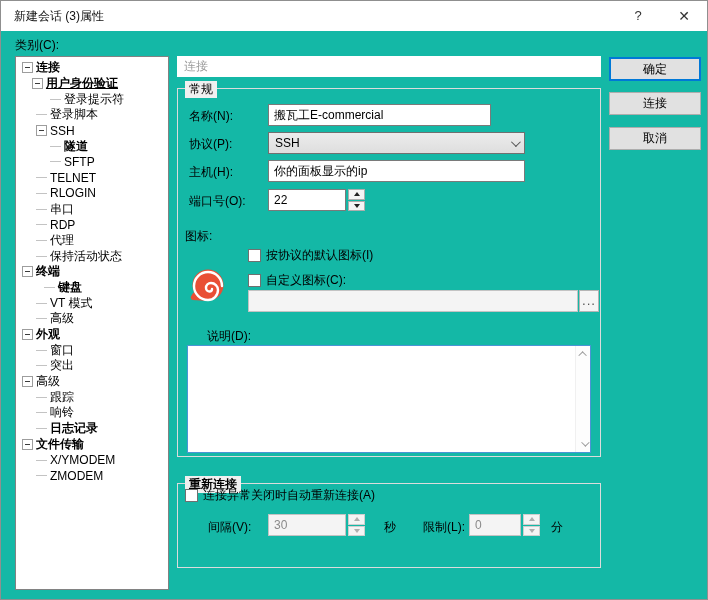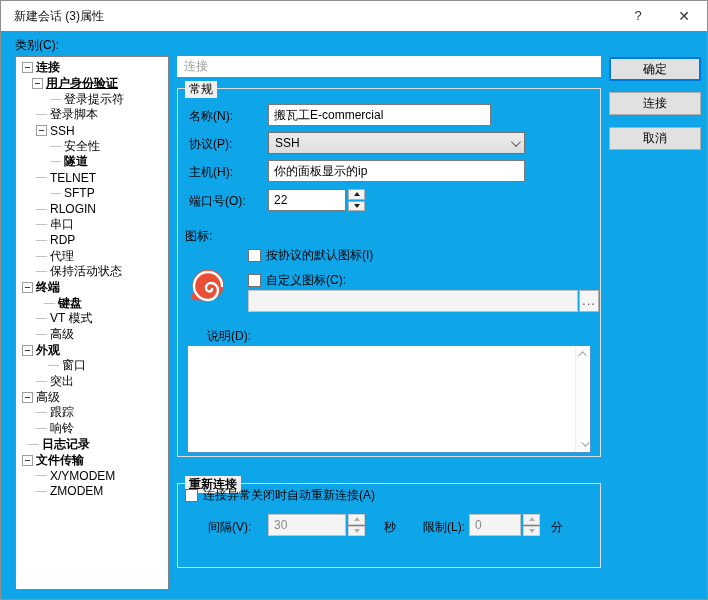--- a/index.html
+++ b/index.html
@@ -1,19 +1,19 @@
 <!DOCTYPE html>
 <html><head>
 <meta charset="utf-8">
 <style>
   * { margin:0; padding:0; box-sizing:border-box; }
   html,body { background:#cfcfcf; }
   body { font-family:"Liberation Sans","DejaVu Sans",sans-serif; font-size:12px; color:#000; }
 
-  .dialog { position:relative; width:708px; height:600px; background:#0ea5e9;
+  .dialog { position:relative; width:708px; height:600px; background:#14b8a6;
             border:1px solid #8f8f8f; overflow:hidden; }
 
   
   .titlebar { position:absolute; left:0; top:0; width:100%; height:30px; background:#ffffff; }
   .title-text { position:absolute; left:13px; top:0; line-height:30px; font-size:12px; color:#111; }
   .cap-btn { position:absolute; top:0; width:34px; height:30px; text-align:center; line-height:30px;
              color:#333; font-size:13px; cursor:pointer; }
   .cap-help { right:52px; }
   .cap-close { right:6px; font-size:14px; }
 
@@ -128,36 +128,32 @@
       <div class="tree-row" style="padding-left: 20px;">
         <span class="stub"></span>
         <span class="tree-label">登录脚本</span>
       </div>
       <div class="tree-row" style="padding-left: 20px;">
         <span class="expander">
           <span class="minus"></span>
         </span>
         <span class="tree-label">SSH</span>
       </div>
+      <div class="tree-row bold" style="padding-left: 34px;">
+        <span class="stub"></span>
+        <span class="tree-label">隧道</span>
+      </div>
       <div class="tree-row" style="padding-left: 34px;">
         <span class="stub"></span>
-        <span class="tree-label">安全性</span>
-      </div>
-      <div class="tree-row bold" style="padding-left: 34px;">
-        <span class="stub"></span>
-        <span class="tree-label">隧道</span>
+        <span class="tree-label">SFTP</span>
       </div>
       <div class="tree-row" style="padding-left: 20px;">
         <span class="stub"></span>
         <span class="tree-label">TELNET</span>
       </div>
-      <div class="tree-row" style="padding-left: 34px;">
-        <span class="stub"></span>
-        <span class="tree-label">SFTP</span>
-      </div>
       <div class="tree-row" style="padding-left: 20px;">
         <span class="stub"></span>
         <span class="tree-label">RLOGIN</span>
       </div>
       <div class="tree-row" style="padding-left: 20px;">
         <span class="stub"></span>
         <span class="tree-label">串口</span>
       </div>
       <div class="tree-row" style="padding-left: 20px;">
         <span class="stub"></span>
@@ -188,21 +184,21 @@
       <div class="tree-row" style="padding-left: 20px;">
         <span class="stub"></span>
         <span class="tree-label">高级</span>
       </div>
       <div class="tree-row bold" style="padding-left: 6px;">
         <span class="expander">
           <span class="minus"></span>
         </span>
         <span class="tree-label">外观</span>
       </div>
-      <div class="tree-row" style="padding-left: 32px;">
+      <div class="tree-row" style="padding-left: 20px;">
         <span class="stub"></span>
         <span class="tree-label">窗口</span>
       </div>
       <div class="tree-row" style="padding-left: 20px;">
         <span class="stub"></span>
         <span class="tree-label">突出</span>
       </div>
       <div class="tree-row" style="padding-left: 6px;">
         <span class="expander">
           <span class="minus"></span>
@@ -210,21 +206,21 @@
         <span class="tree-label">高级</span>
       </div>
       <div class="tree-row" style="padding-left: 20px;">
         <span class="stub"></span>
         <span class="tree-label">跟踪</span>
       </div>
       <div class="tree-row" style="padding-left: 20px;">
         <span class="stub"></span>
         <span class="tree-label">响铃</span>
       </div>
-      <div class="tree-row bold" style="padding-left: 12px; font-family: Liberation Mono, monospace;">
+      <div class="tree-row bold" style="padding-left: 20px; font-family: Liberation Mono, monospace;">
         <span class="stub"></span>
         <span class="tree-label">日志记录</span>
       </div>
       <div class="tree-row bold" style="padding-left: 6px;">
         <span class="expander">
           <span class="minus"></span>
         </span>
         <span class="tree-label">文件传输</span>
       </div>
       <div class="tree-row" style="padding-left: 20px;">

